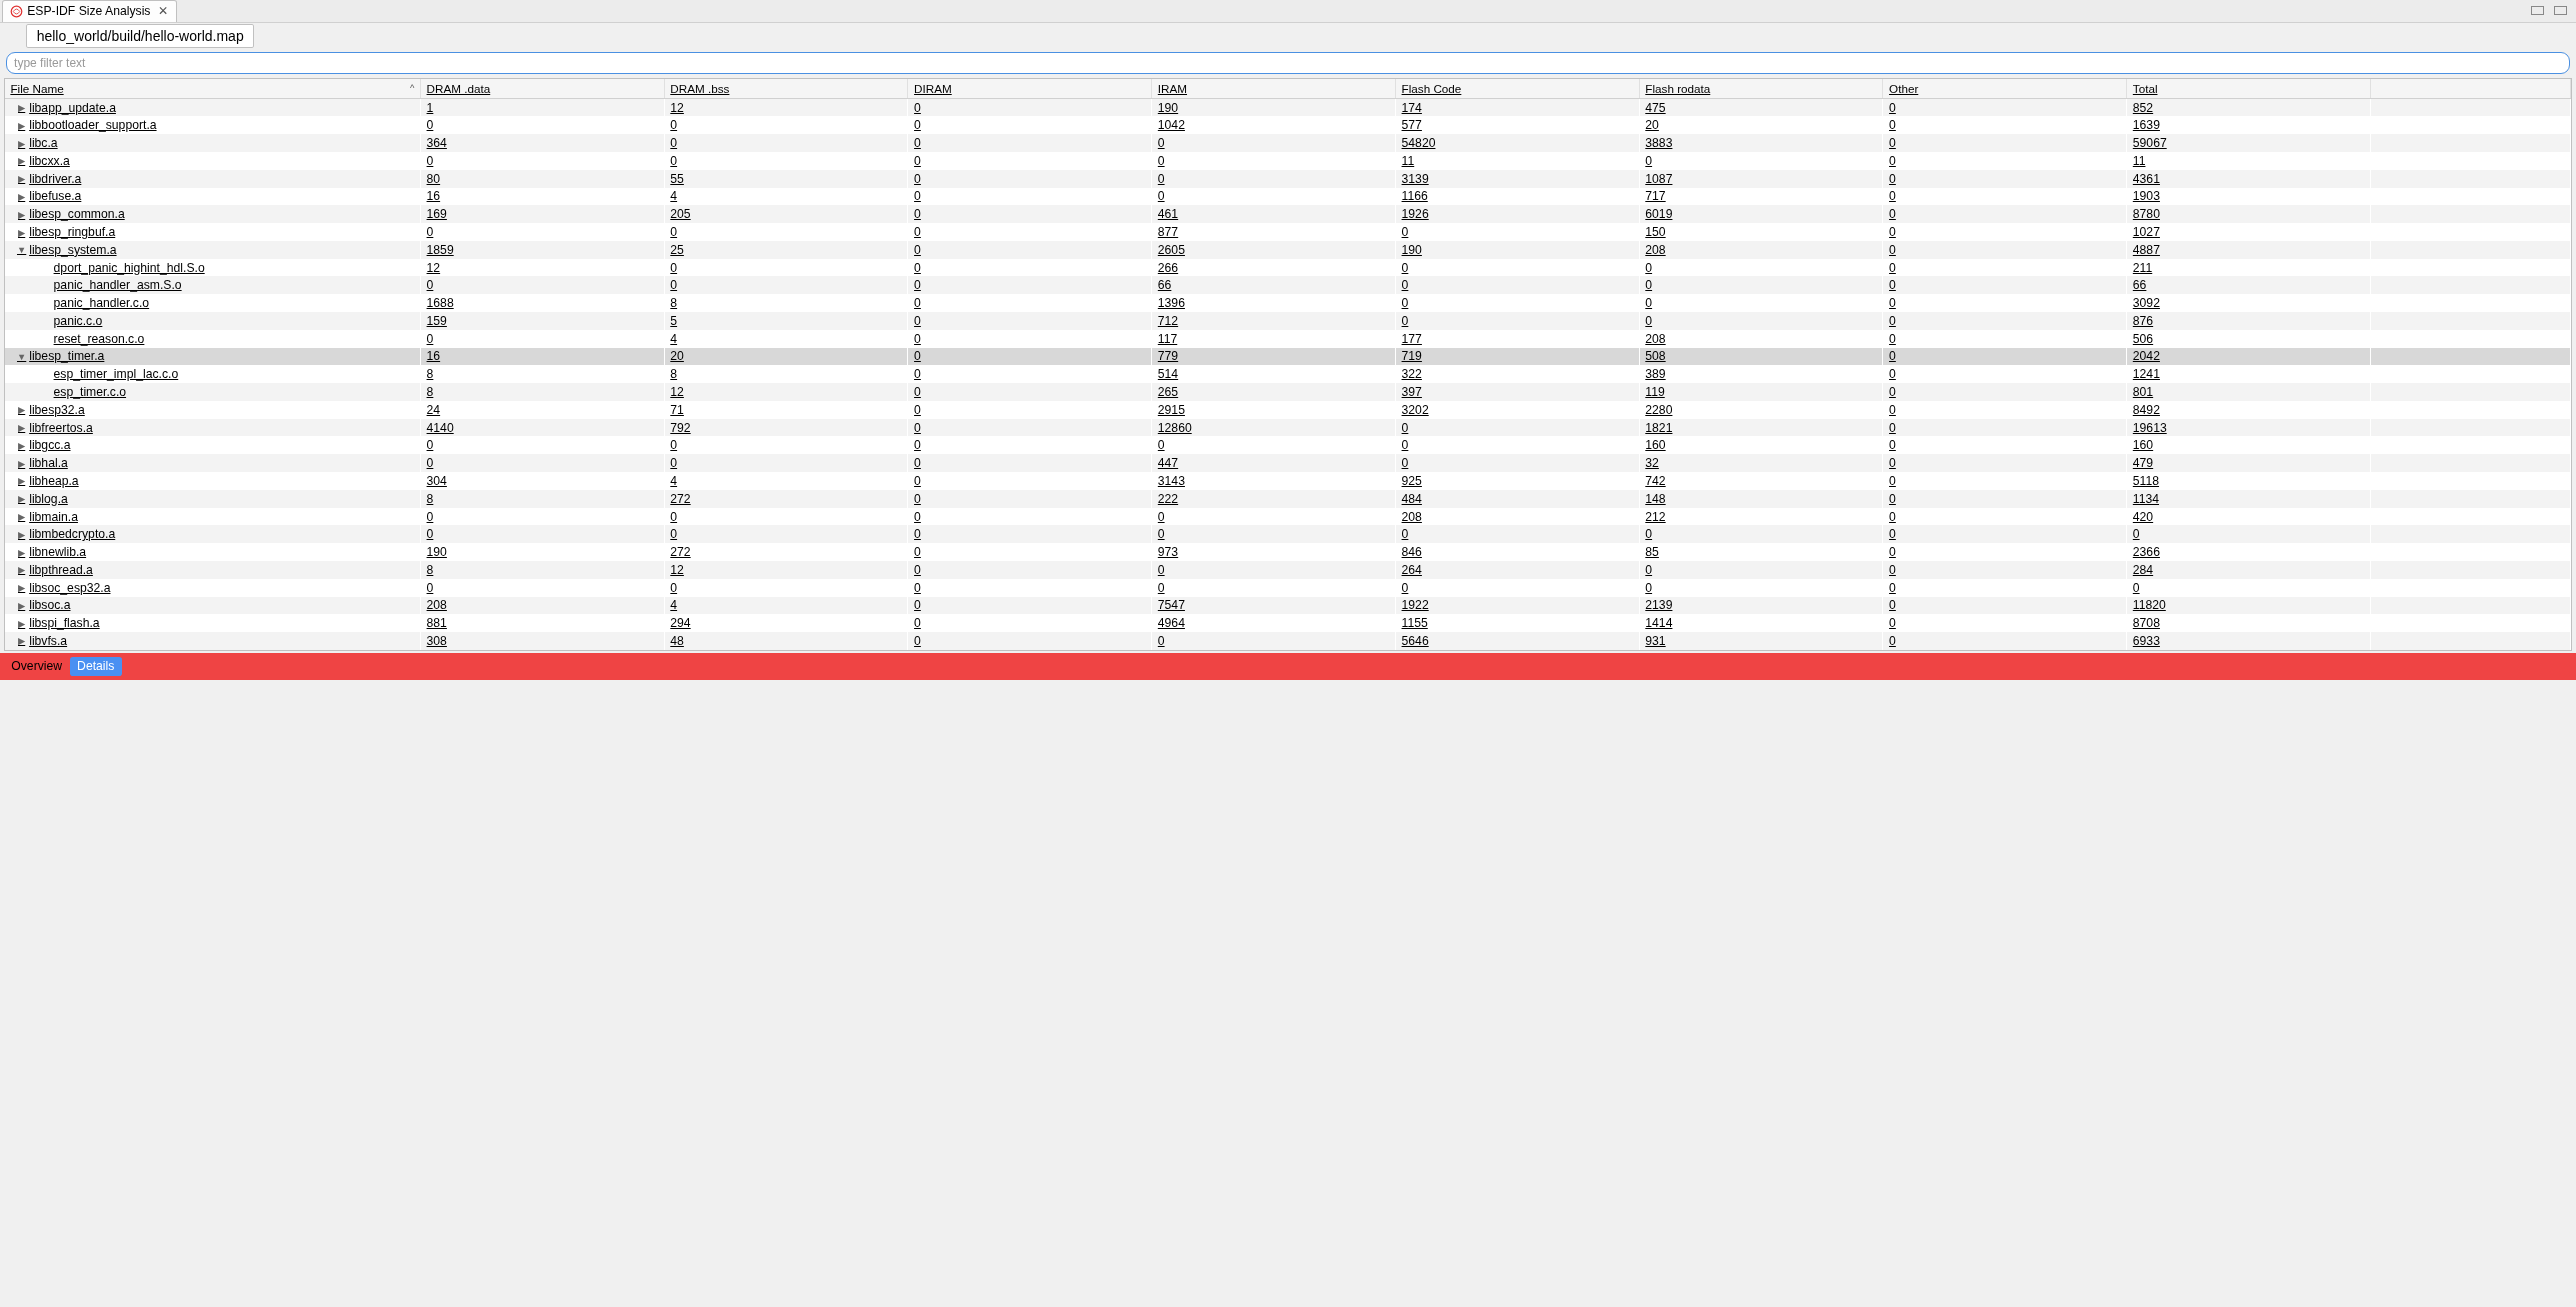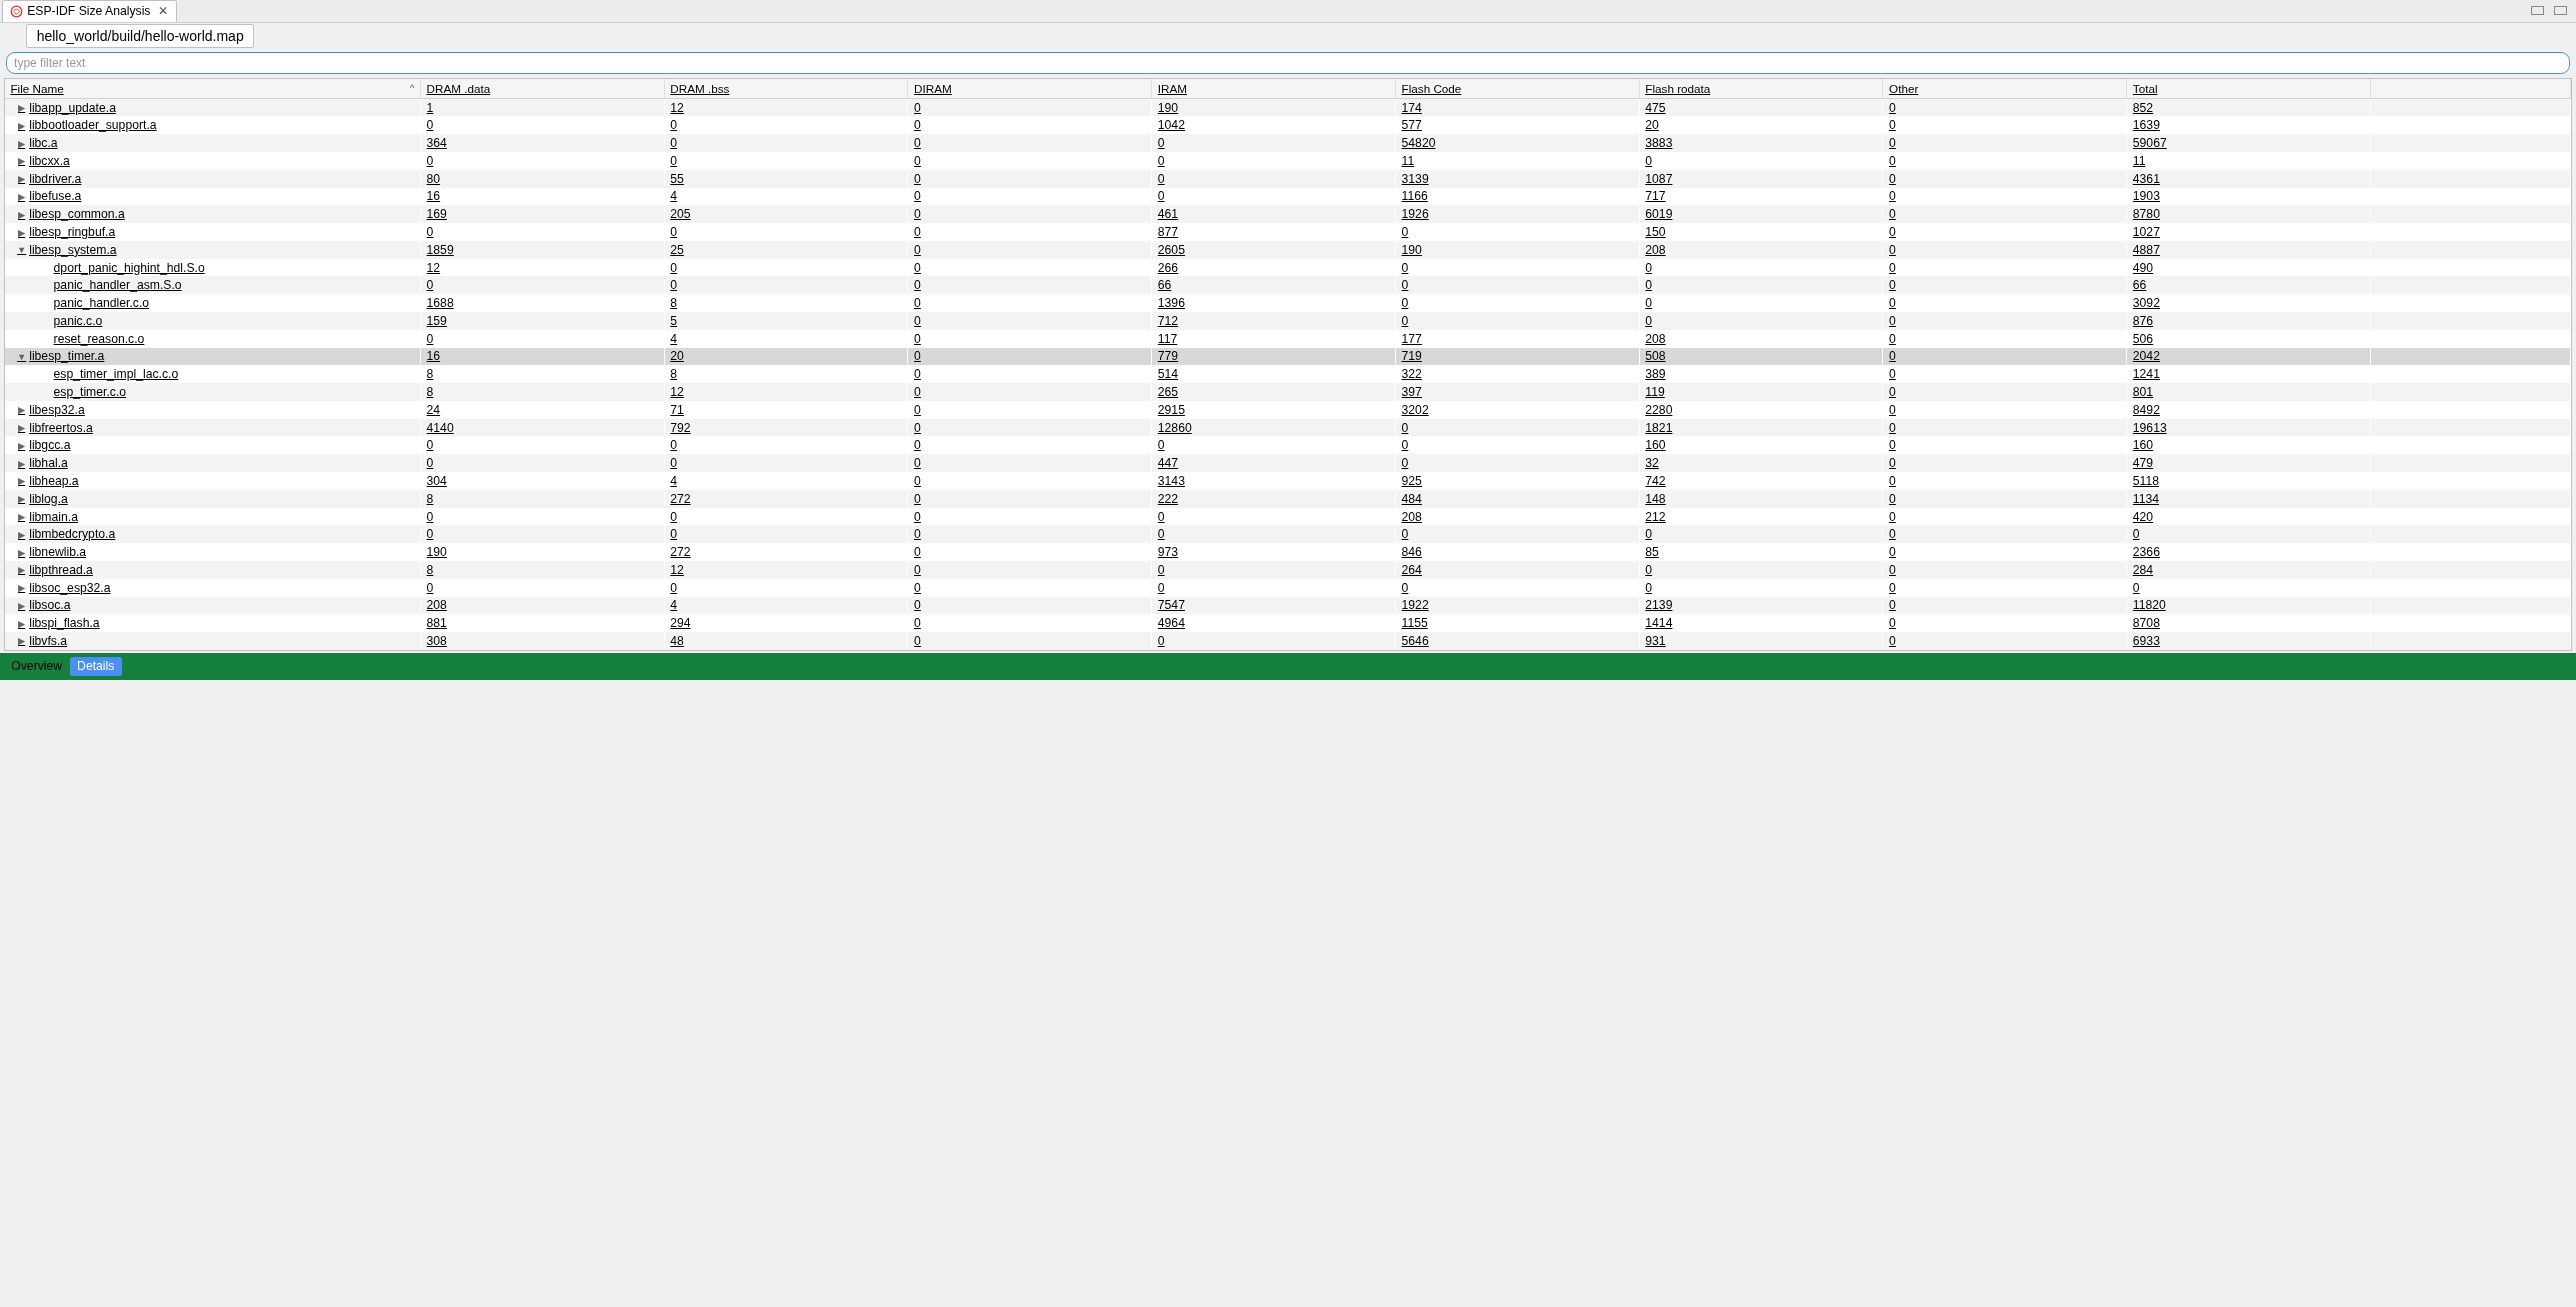--- a/index.html
+++ b/index.html
@@ -133,21 +133,21 @@
       font-size: 9.4px;
       text-align: center;
       margin-right: 1.9px;
       cursor: pointer;
     }
     .indent-0 { padding-left: 5.6px; }
     .indent-1 { padding-left: 30px; }
     .bottom-tabs {
       display: flex;
       padding: 3.8px 3.8px;
-      background: #15803d;
+      background: #ef4444;
       align-items: flex-end;
     }
     .btab {
       padding: 2.8px 7.5px;
       font-size: 12.2px;
       cursor: pointer;
       border-radius: 2.8px;
     }
     .btab.active {
       background: #4a90f2;
@@ -380,21 +380,21 @@
                 <span>dport_panic_highint_hdl.S.o</span>
               </div>
             </td>
             <td>12</td>
             <td>0</td>
             <td>0</td>
             <td>266</td>
             <td>0</td>
             <td>0</td>
             <td>0</td>
-            <td>490</td>
+            <td>211</td>
             <td></td>
           </tr>
           <tr>
             <td>
               <div class="cell-name indent-1">
                 <span class="disclosure"></span>
                 <span>panic_handler_asm.S.o</span>
               </div>
             </td>
             <td>0</td>

